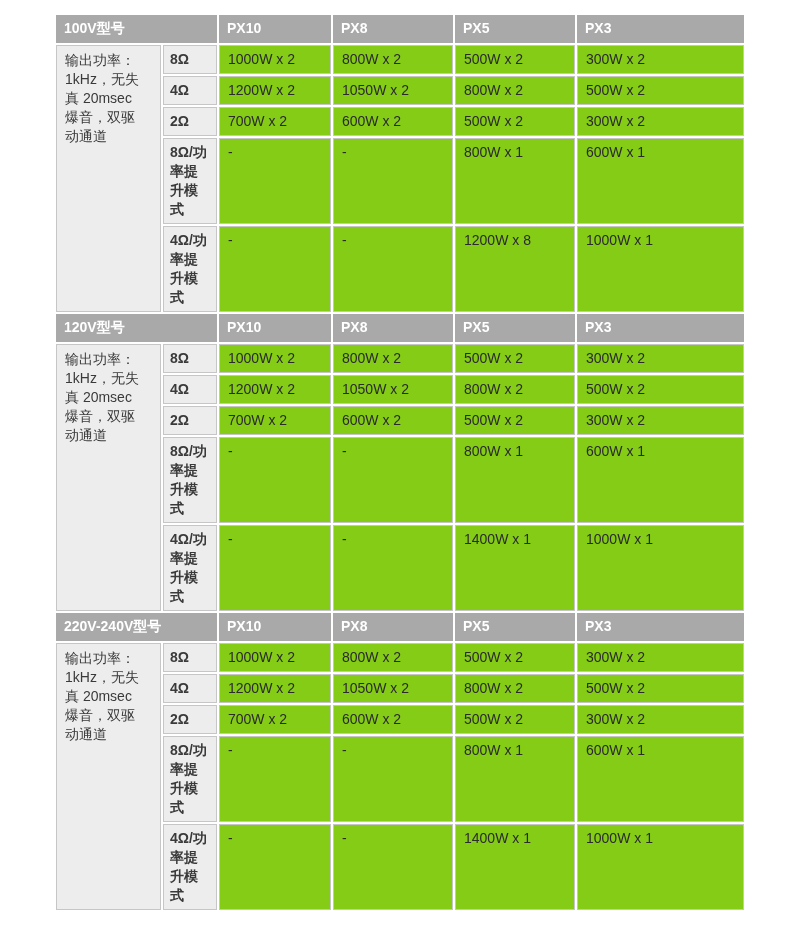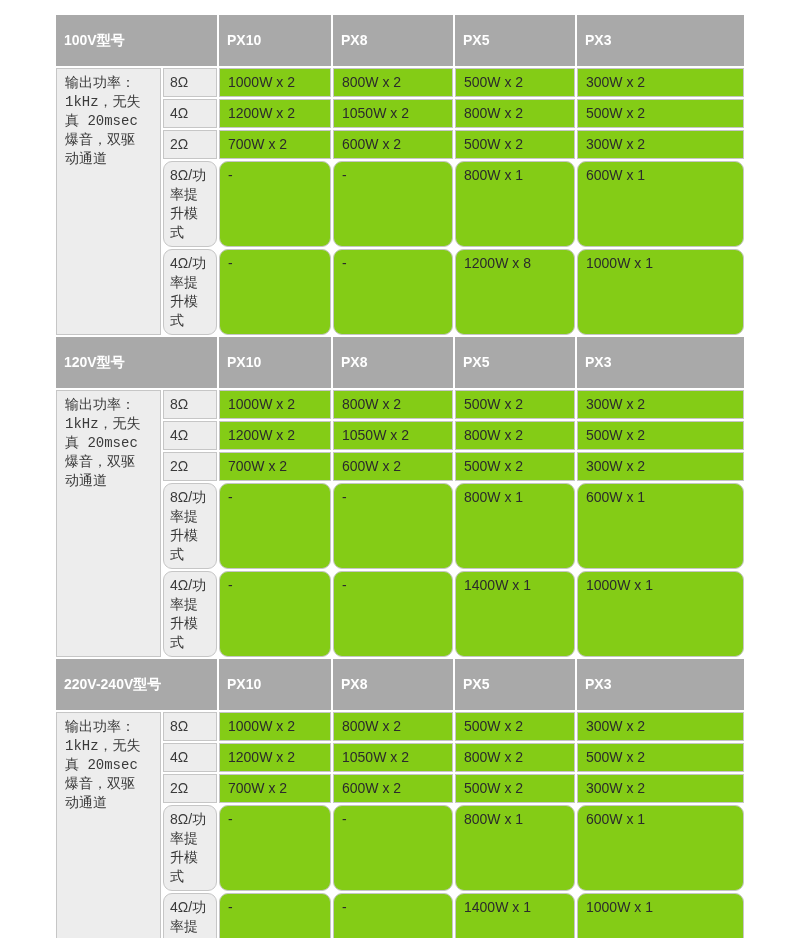--- a/index.html
+++ b/index.html
@@ -22,39 +22,39 @@
     line-height: 19px;
     text-align: left;
     vertical-align: top;
     overflow: hidden;
   }
   th {
     background: #a9a9a9;
     color: #ffffff;
     font-weight: bold;
     height: 28px;
-    padding: 16px 8px;
+    padding: 4px 8px;
     border: none;
     margin-left: 31px;
   }
   td { border: 1px solid #c6c6c6; color: #2b2b2b; }
   td.grp {
     background: #ededed;
     color: #3a3a3a;
     padding: 5px 16px 5px 8px;
-    font-family: Liberation Mono, monospace;
   }
   td.sub {
     background: #ededed;
     color: #3a3a3a;
     padding: 4px 8px 4px 6px;
+    font-weight: bold;
   }
   td.val { background: #84cc16; padding: 4px 8px; }
   tr.short td { height: 28px; }
-  tr.tall td { height: 71px; border-radius: 9px; }
+  tr.tall td { height: 71px; }
 </style>
 </head>
 <body>
 
 <div class="wrap">
   <table class="spec">
     <colgroup>
       <col style="width:105px">
         <col style="width:54px">
         <col style="width:112px">

